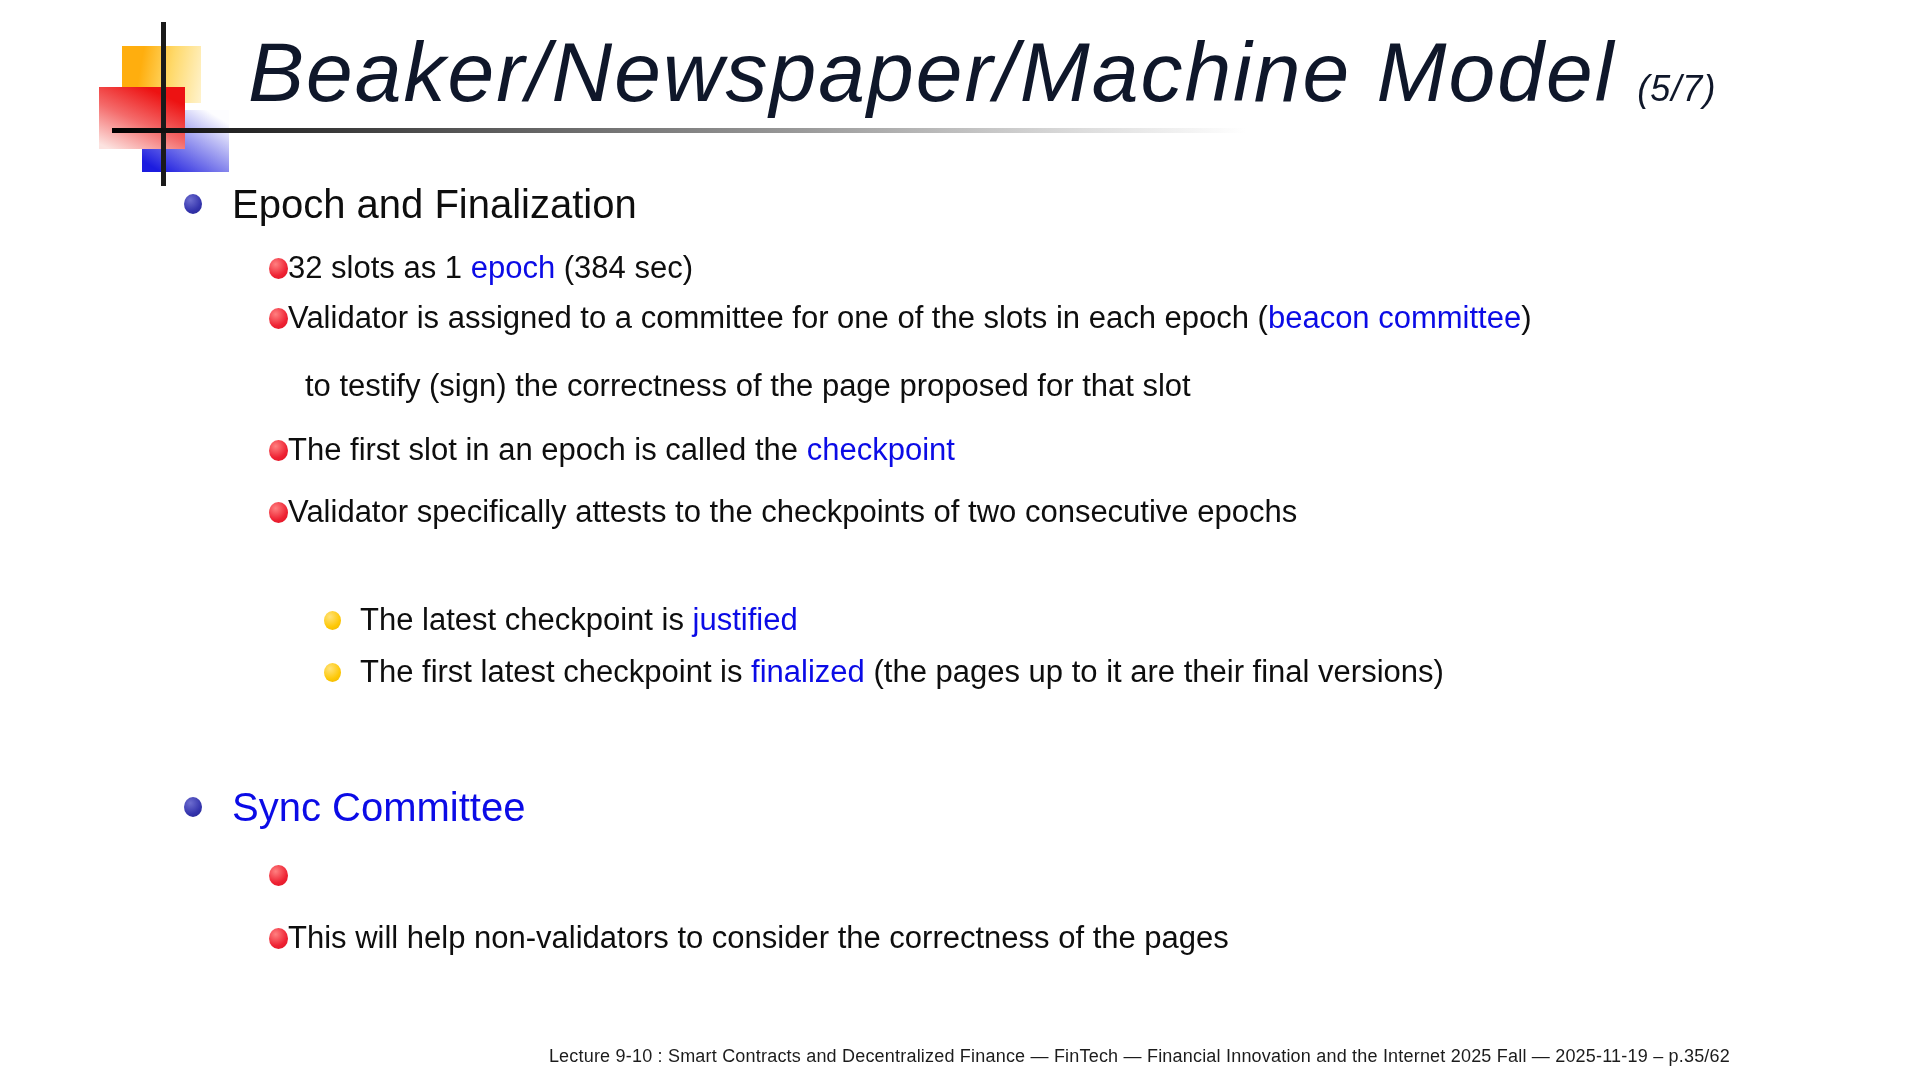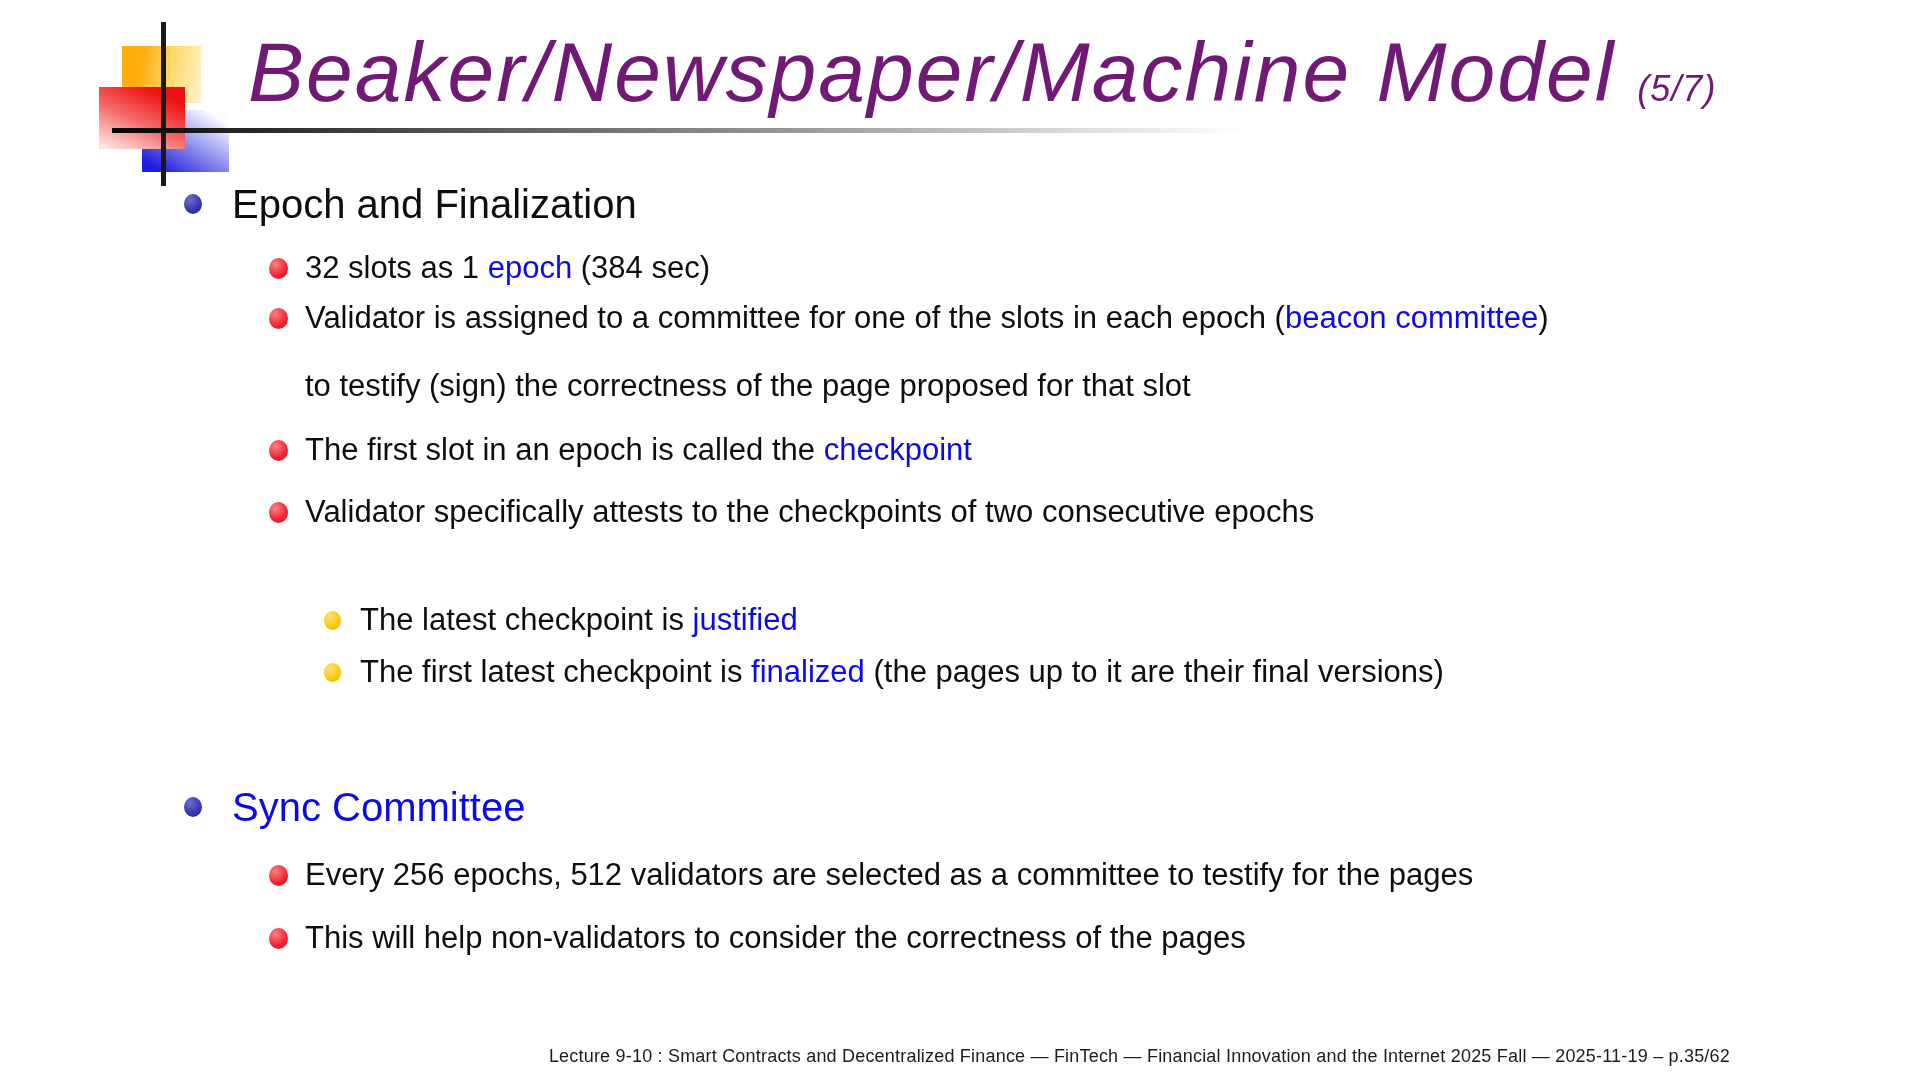--- a/index.html
+++ b/index.html
@@ -13,30 +13,30 @@
   .sq.bluesq{left:142px;top:110px;width:87px;height:62px;
     background:linear-gradient(32deg,#1c1cdf 10%,#8282ec 45%,#fdfdff 88%);}
   .sq.redsq{left:99px;top:87px;width:86px;height:62px;
     background:linear-gradient(205deg,#ed1212 18%,#f46a6a 55%,#fce3e0 95%);}
   .vline{position:absolute;left:161px;top:22px;width:5px;height:164px;background:#1a1a1a;}
   .hrule{position:absolute;left:112px;top:128px;width:1145px;height:5px;
     background:linear-gradient(to right,#000 0%,#222 10%,#555 30%,#999 60%,#ddd 85%,rgba(255,255,255,0) 99%);}
 
   
   .title{position:absolute;left:248px;top:30px;display:flex;align-items:baseline;
-         color:#701a75;font-style:italic;white-space:nowrap;}
+         color:#0f172a;font-style:italic;white-space:nowrap;}
   .title .main{font-size:84px;line-height:1;letter-spacing:2px;}
   .title .counter{font-size:36px;margin-left:22px;letter-spacing:1px;}
 
   
   .line{position:absolute;display:flex;align-items:center;white-space:nowrap;color:#0e0e0e;}
   .lv1{left:184px;font-size:40px;height:50px;}
   .lv1 .txt{margin-left:30px;}
   .lv2{left:269px;font-size:31px;height:44px;}
-  .lv2 .txt{margin-left:17px;}
+  .lv2 .txt{}
   .lv3{left:324px;font-size:31px;height:44px;}
   .lv3 .txt{margin-left:19px;}
   .cont{left:305px;font-size:31px;height:44px;}
   .blue{color:#0b0be6;}
 
   .dot{flex:none;border-radius:50%;}
   .dot.b1{width:18px;height:20px;background:radial-gradient(circle at 35% 30%,#6d6dcf,#3434ad 60%,#23238c);}
   .dot.b2{width:19px;height:21px;background:radial-gradient(circle at 35% 30%,#ff8080,#ee2233 60%,#dd1122);}
   .dot.b3{width:17px;height:19px;background:radial-gradient(circle at 35% 30%,#ffe27a,#fec806 60%,#eab400);}
 
@@ -106,21 +106,20 @@
     <span class="txt"><span>The first latest checkpoint is </span><span class="blue">finalized</span><span> (the pages up to it are their final versions)</span></span>
   </div>
 
   <div class="line lv1" style="top:782px">
     <span class="dot b1"></span>
     <span class="txt blue">Sync Committee</span>
   </div>
 
   <div class="line lv2" style="top:853px">
     <span class="dot b2"></span>
-    <span class="txt">Every 256 epochs, 512 validators are selected as a committee to testify for the pages</span>
   </div>
 
   <div class="line lv2" style="top:916px">
     <span class="dot b2"></span>
     <span class="txt">This will help non-validators to consider the correctness of the pages</span>
   </div>
 
   <div class="footer">Lecture 9-10 : Smart Contracts and Decentralized Finance — FinTech — Financial Innovation and the Internet 2025 Fall — 2025-11-19 – p.35/62</div>
 
 </div>

